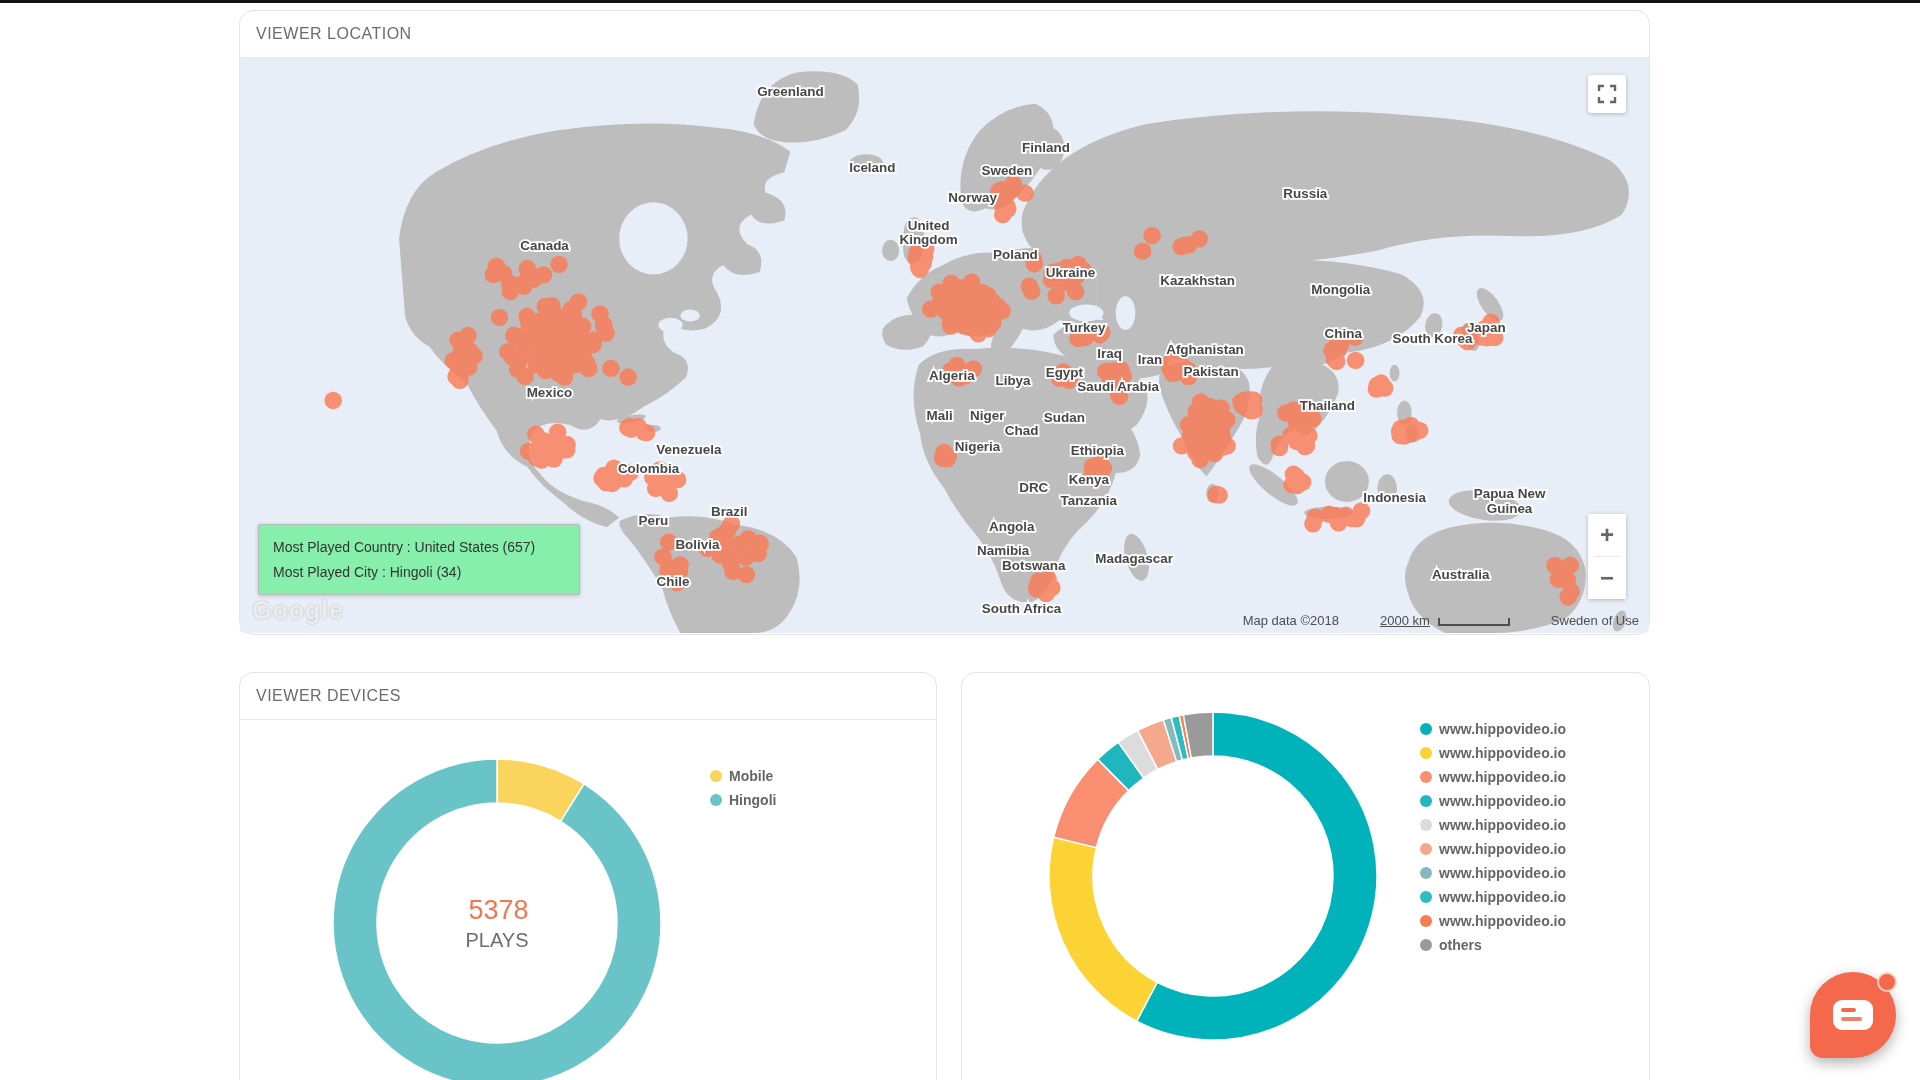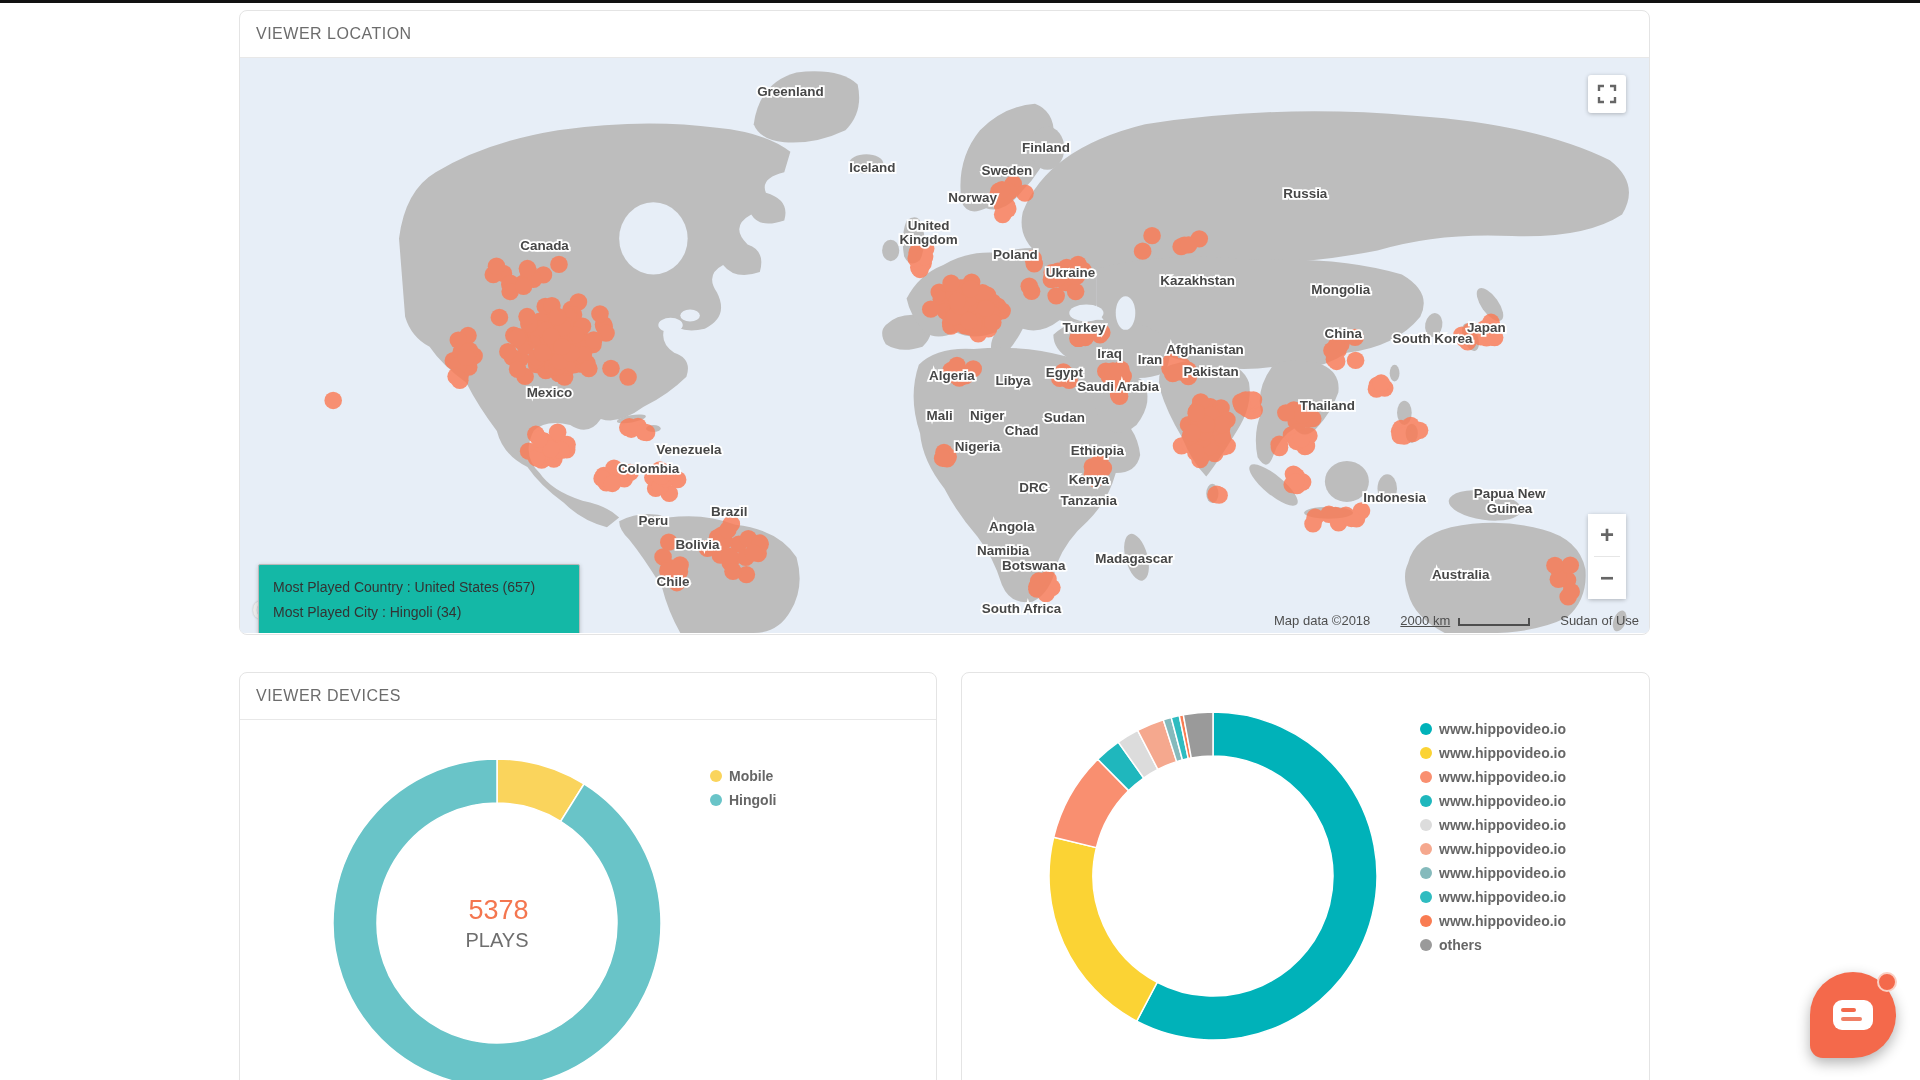--- a/index.html
+++ b/index.html
@@ -1,48 +1,48 @@
 <!DOCTYPE html>
 <html><head>
 <meta charset="utf-8">
 <style>
   * { margin:0; padding:0; box-sizing:border-box; }
   html,body { width:1920px; height:1080px; overflow:hidden; background:#fff;
               font-family:"Liberation Sans", sans-serif; }
   .top-strip { position:absolute; left:0; top:0; width:1920px; height:3px; background:#111; }
 
-  .panel { position:absolute; background:#fff; border:1px solid #E4E4E4; border-radius:8px; }
+  .panel { position:absolute; background:#fff; border:1px solid #E4E4E4; border-radius:14px; }
   .panel-header { height:47px; border-bottom:1px solid #E8E8E8; padding:0 16px; display:flex; align-items:center; }
   .panel-title { font-size:16px; color:#6C6C6C; letter-spacing:.5px; font-weight:400; }
 
   
   .panel-map { left:239px; top:10px; width:1411px; height:625px; }
   .map-body { position:relative; width:100%; height:575px; background:#E7EEF7; overflow:hidden;
               border-radius:0 0 5px 5px; }
   .map-body svg.world { position:absolute; left:0; top:0; width:100%; height:100%; display:block; }
 
-  .map-tooltip { position:absolute; left:18px; top:466px; width:322px; background:#14b8a6;
+  .map-tooltip { position:absolute; left:18px; top:466px; width:322px; background:#86efac;
                  border:1px solid #B9B9B9; box-shadow:0 1px 4px rgba(0,0,0,.18); border-radius:2px;
-                 padding:10px 14px; z-index:5;margin-top:40px; }
+                 padding:10px 14px; z-index:5; }
   .map-tooltip div { font-size:14px; color:#333; line-height:1.75; white-space:nowrap; }
 
   .map-btn { position:absolute; background:#fff; border:none; border-radius:3px;
              box-shadow:0 1px 4px rgba(0,0,0,.25); cursor:pointer; display:flex;
              align-items:center; justify-content:center; z-index:6; }
   .btn-fullscreen { right:23px; top:17px; width:38px; height:38px; }
   .zoom-ctl { position:absolute; right:23px; bottom:34px; width:38px; background:#fff; border-radius:3px;
               box-shadow:0 1px 4px rgba(0,0,0,.25); z-index:6; }
   .zoom-ctl button { display:block; width:38px; height:42px; background:#fff; border:none; cursor:pointer;
                      font-size:24px; font-weight:700; color:#666; line-height:42px; }
   .zoom-ctl .divider { height:1px; background:#E6E6E6; margin:0 6px; }
 
   .google-logo { position:absolute; left:12px; bottom:8px; font-size:25px; font-weight:700;
                  color:#EDEDED; text-shadow:0 0 2px #ADADAD; letter-spacing:1px; z-index:4; }
   .attribution { position:absolute; right:10px; bottom:5px; display:flex; align-items:flex-end;
-                 gap:30px; z-index:4; font-size:13px; color:#4E4E4E;text-align:right; }
+                 gap:41px; z-index:4; font-size:13px; color:#4E4E4E;text-align:right; }
   .scale-group { display:flex; align-items:flex-end; gap:8px;text-decoration:underline; }
   .scale-bar { width:72px; height:8px; border-left:2px solid #4E4E4E; border-right:2px solid #4E4E4E;
                border-bottom:2px solid #4E4E4E; margin-bottom:2px; }
   .terms { color:#4E4E4E; text-decoration:none; }
 
   
   .panel-devices { left:239px; top:672px; width:698px; height:560px; }
   .panel-traffic { left:961px; top:672px; width:689px; height:560px; }
   .chart-body { position:relative; width:100%; height:510px; }
   .donut { position:absolute; top:38px; }
@@ -819,21 +819,21 @@
     </div>
 
     <div class="google-logo">Google</div>
 
     <div class="attribution">
       <span>Map data ©2018</span>
       <span class="scale-group">
         <span>2000 km</span>
         <span class="scale-bar"></span>
       </span>
-      <a class="terms">Sudan of Use</a>
+      <a class="terms">Sweden of Use</a>
     </div>
   </div>
 </section>
 
 <section class="panel panel-devices">
   <div class="panel-header">
     <span class="panel-title">VIEWER DEVICES</span>
   </div>
   <div class="chart-body">
     <svg class="donut" id="devices-donut" width="330" height="330" viewBox="0 0 330 330">

